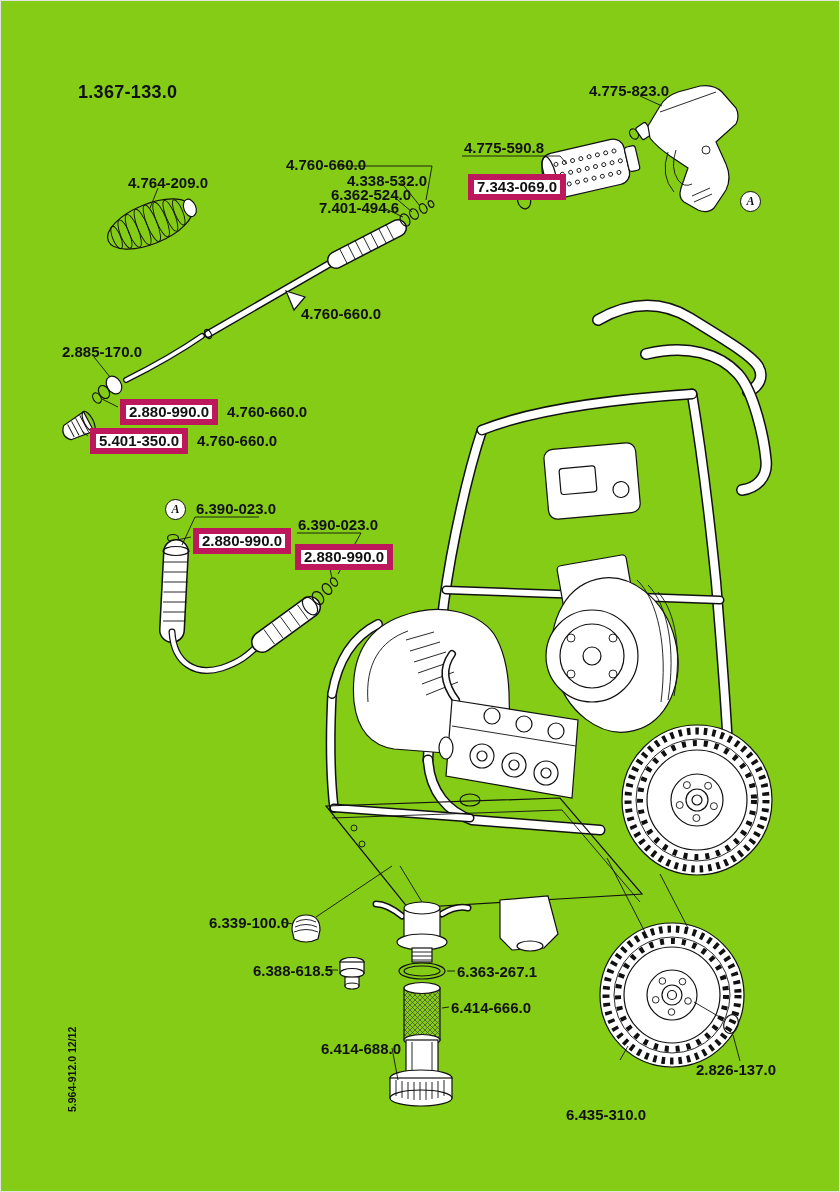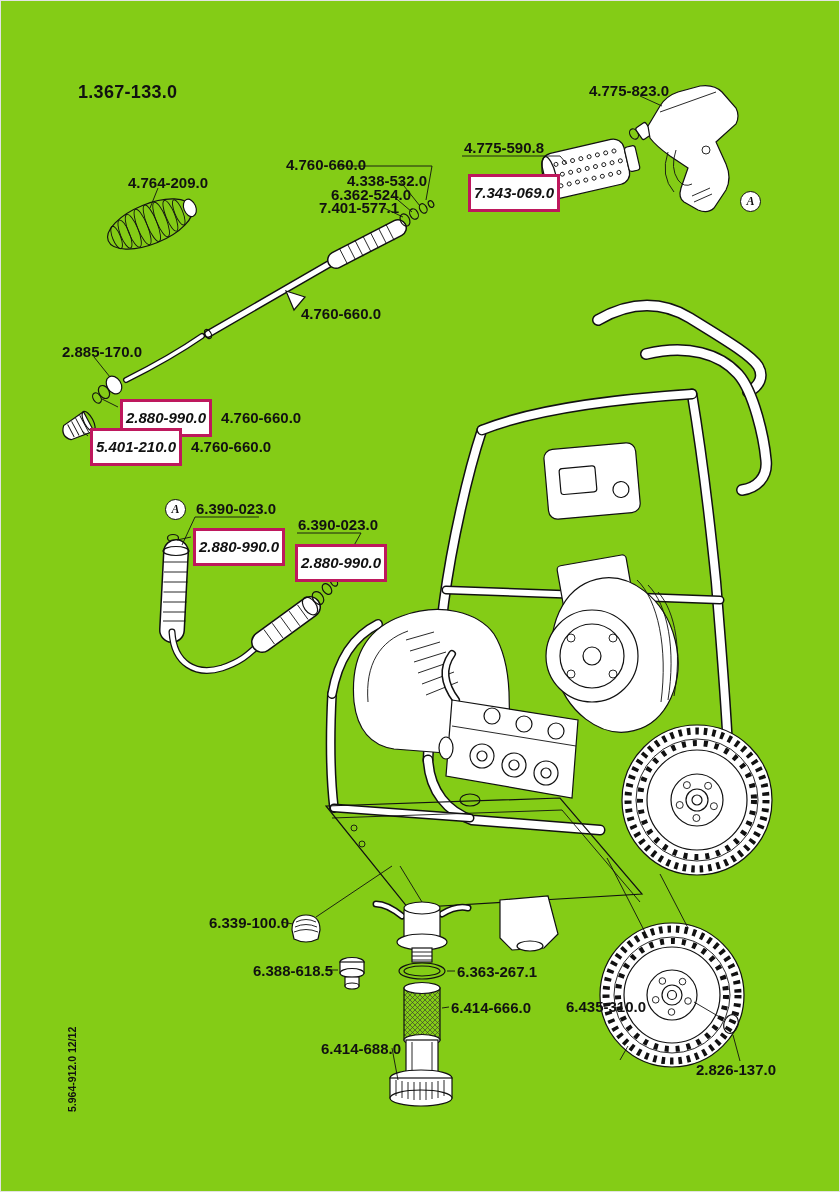--- a/index.html
+++ b/index.html
@@ -10,21 +10,21 @@
   }
   .art{position:absolute;left:0;top:0;}
   .title{
     position:absolute;left:78px;top:82px;font-size:18px;font-weight:bold;
     letter-spacing:.3px;color:#111;
   }
   .lbl{
     position:absolute;font-size:15px;font-weight:bold;color:#111;
     white-space:nowrap;line-height:14px;
   }
-  .boxed{border:3px solid #be185d;padding:9px 3px;background:#fff;font-style:italic;}
+  .boxed{border:6px solid #be185d;padding:0 3px;background:#fff;}
   .pair{display:flex;align-items:center;gap:9px;}
   .callout-a{
     position:absolute;width:19px;height:19px;border:1.7px solid #111;
     border-radius:50%;display:flex;align-items:center;justify-content:center;
     font-family:"Liberation Serif",serif;font-style:italic;font-weight:bold;
     font-size:12px;color:#111;background:#fff;
   }
   .footer-vert{
     position:absolute;left:66px;top:1112px;font-size:10.5px;font-weight:bold;
     color:#111;white-space:nowrap;transform:rotate(-90deg);
@@ -385,45 +385,45 @@
     </g>
   </svg>
 
   <div class="title">1.367-133.0</div>
   <div class="footer-vert">5.964-912.0  12/12</div>
 
   <div class="lbl" style="left:128px;top:176px">4.764-209.0</div>
   <div class="lbl" style="left:286px;top:158px">4.760-660.0</div>
   <div class="lbl" style="left:347px;top:174px">4.338-532.0</div>
   <div class="lbl" style="left:331px;top:188px">6.362-524.0</div>
-  <div class="lbl" style="left:319px;top:201px">7.401-577.1</div>
+  <div class="lbl" style="left:319px;top:201px">7.401-494.6</div>
   <div class="lbl" style="left:464px;top:141px">4.775-590.8</div>
   <div class="lbl boxed" style="left:468px;top:174px">7.343-069.0</div>
   <div class="lbl" style="left:589px;top:84px">4.775-823.0</div>
   <div class="callout-a" style="left:740px;top:191px">A</div>
   <div class="lbl" style="left:301px;top:307px">4.760-660.0</div>
   <div class="lbl" style="left:62px;top:345px">2.885-170.0</div>
 
   <div class="pair" style="position:absolute;left:120px;top:399px">
     <span class="lbl boxed" style="position:static">2.880-990.0</span>
     <span class="lbl" style="position:static">4.760-660.0</span>
   </div>
 
   <div class="pair" style="position:absolute;left:90px;top:428px">
-    <span class="lbl boxed" style="position:static">5.401-210.0</span>
+    <span class="lbl boxed" style="position:static">5.401-350.0</span>
     <span class="lbl" style="position:static">4.760-660.0</span>
   </div>
 
   <div class="callout-a" style="left:165px;top:499px">A</div>
   <div class="lbl" style="left:196px;top:502px">6.390-023.0</div>
   <div class="lbl boxed" style="left:193px;top:528px">2.880-990.0</div>
   <div class="lbl" style="left:298px;top:518px">6.390-023.0</div>
   <div class="lbl boxed" style="left:295px;top:544px">2.880-990.0</div>
 
   <div class="lbl" style="left:209px;top:916px">6.339-100.0</div>
   <div class="lbl" style="left:253px;top:964px">6.388-618.5</div>
   <div class="lbl" style="left:457px;top:965px">6.363-267.1</div>
   <div class="lbl" style="left:451px;top:1001px">6.414-666.0</div>
   <div class="lbl" style="left:321px;top:1042px">6.414-688.0</div>
-  <div class="lbl" style="left:566px;top:1000px">6.435-310.0</div>
+  <div class="lbl" style="left:566px;top:1108px">6.435-310.0</div>
   <div class="lbl" style="left:696px;top:1063px">2.826-137.0</div>
 
 </div>
 
 </body></html>

